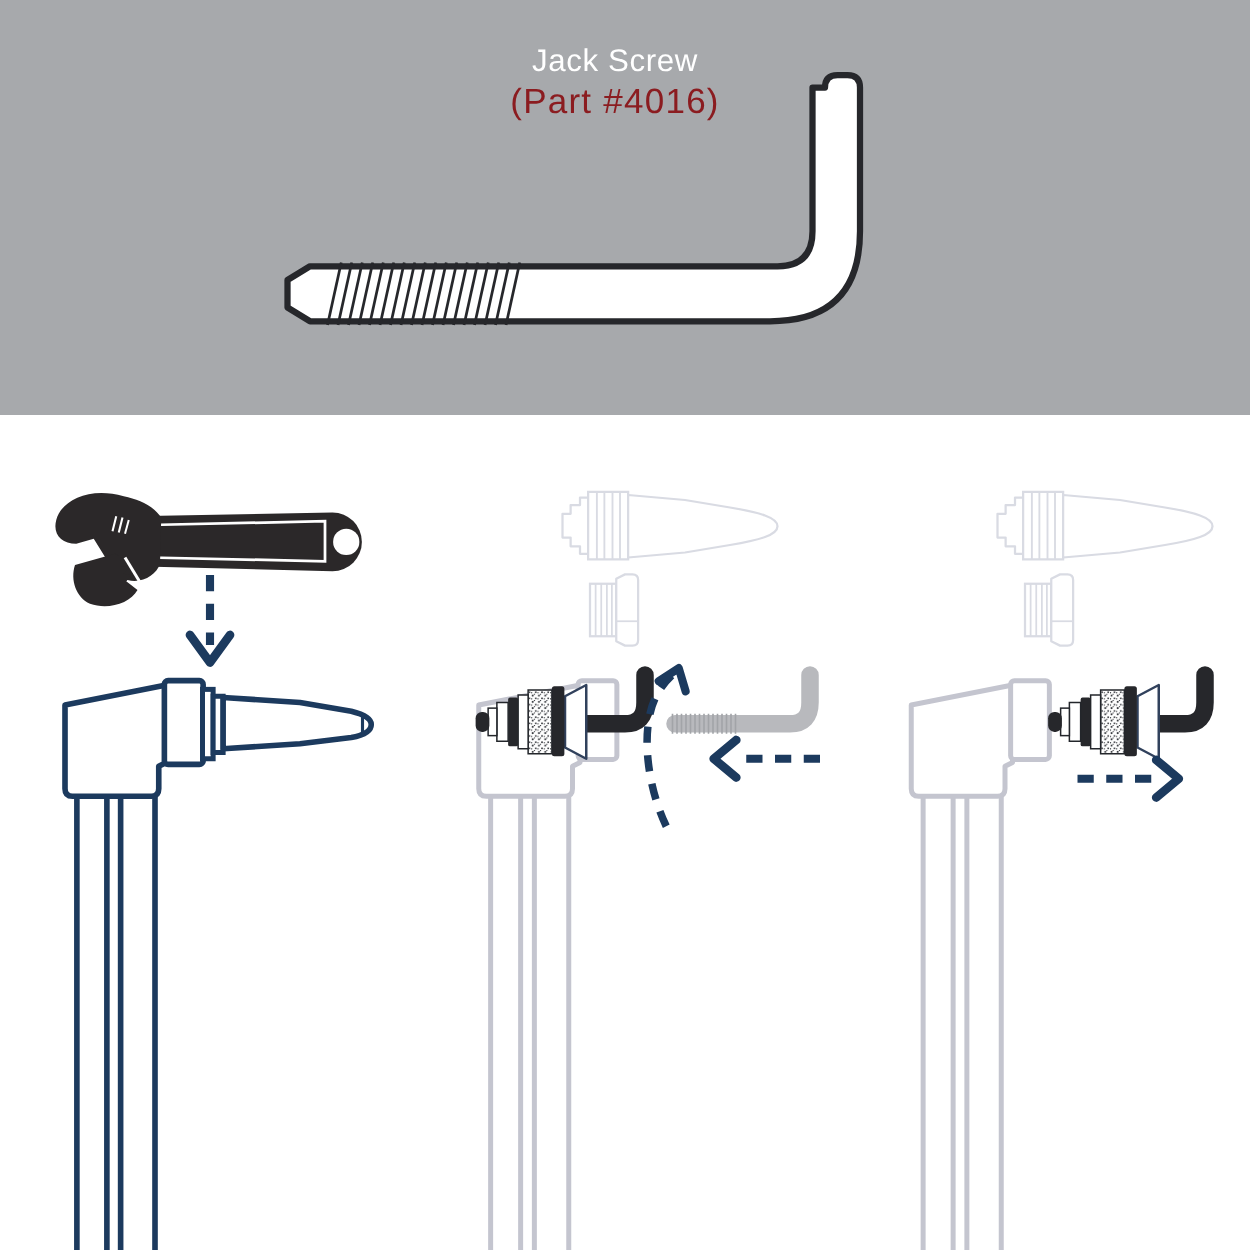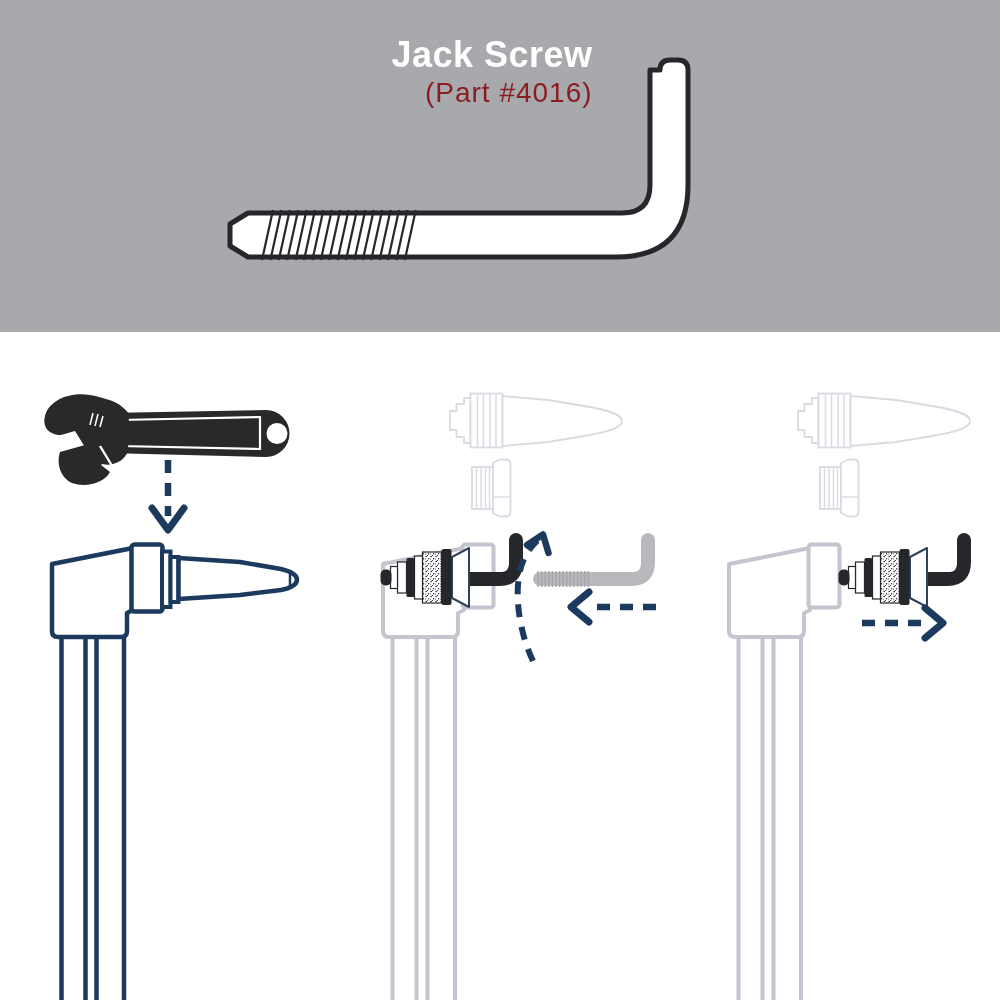--- a/index.html
+++ b/index.html
@@ -8,21 +8,21 @@
     background:var(--c-paper,#fff);overflow:hidden;
     font-family:"Liberation Sans", sans-serif;
   }
   .header-band{
     position:absolute;left:0;top:0;width:1000px;height:332px;
     background:var(--c-header-bg,#a7a9ac);z-index:0;
   }
   .title-block{position:absolute;left:492px;top:36px;transform:translateX(-50%);
     text-align:center;z-index:2;white-space:nowrap;}
   .part-title{
-    margin:0;font-size:36px;font-weight:bold;letter-spacing:.5px;
+    margin:0;font-size:25px;font-weight:normal;letter-spacing:.5px;
     color:var(--c-title,#fff);line-height:1.05;
   }
   .part-number{
     margin:4px 0 0 0;font-size:28px;font-weight:400;letter-spacing:1px;
     color:var(--c-part-red,#8b1c20);line-height:1.05;text-align:right;
   }
   svg.art{position:absolute;left:0;top:0;z-index:1;}
   
   .s-ink{stroke:var(--c-ink,#26272b);}
   .s-navy{stroke:var(--c-navy,#1c3a5e);}

